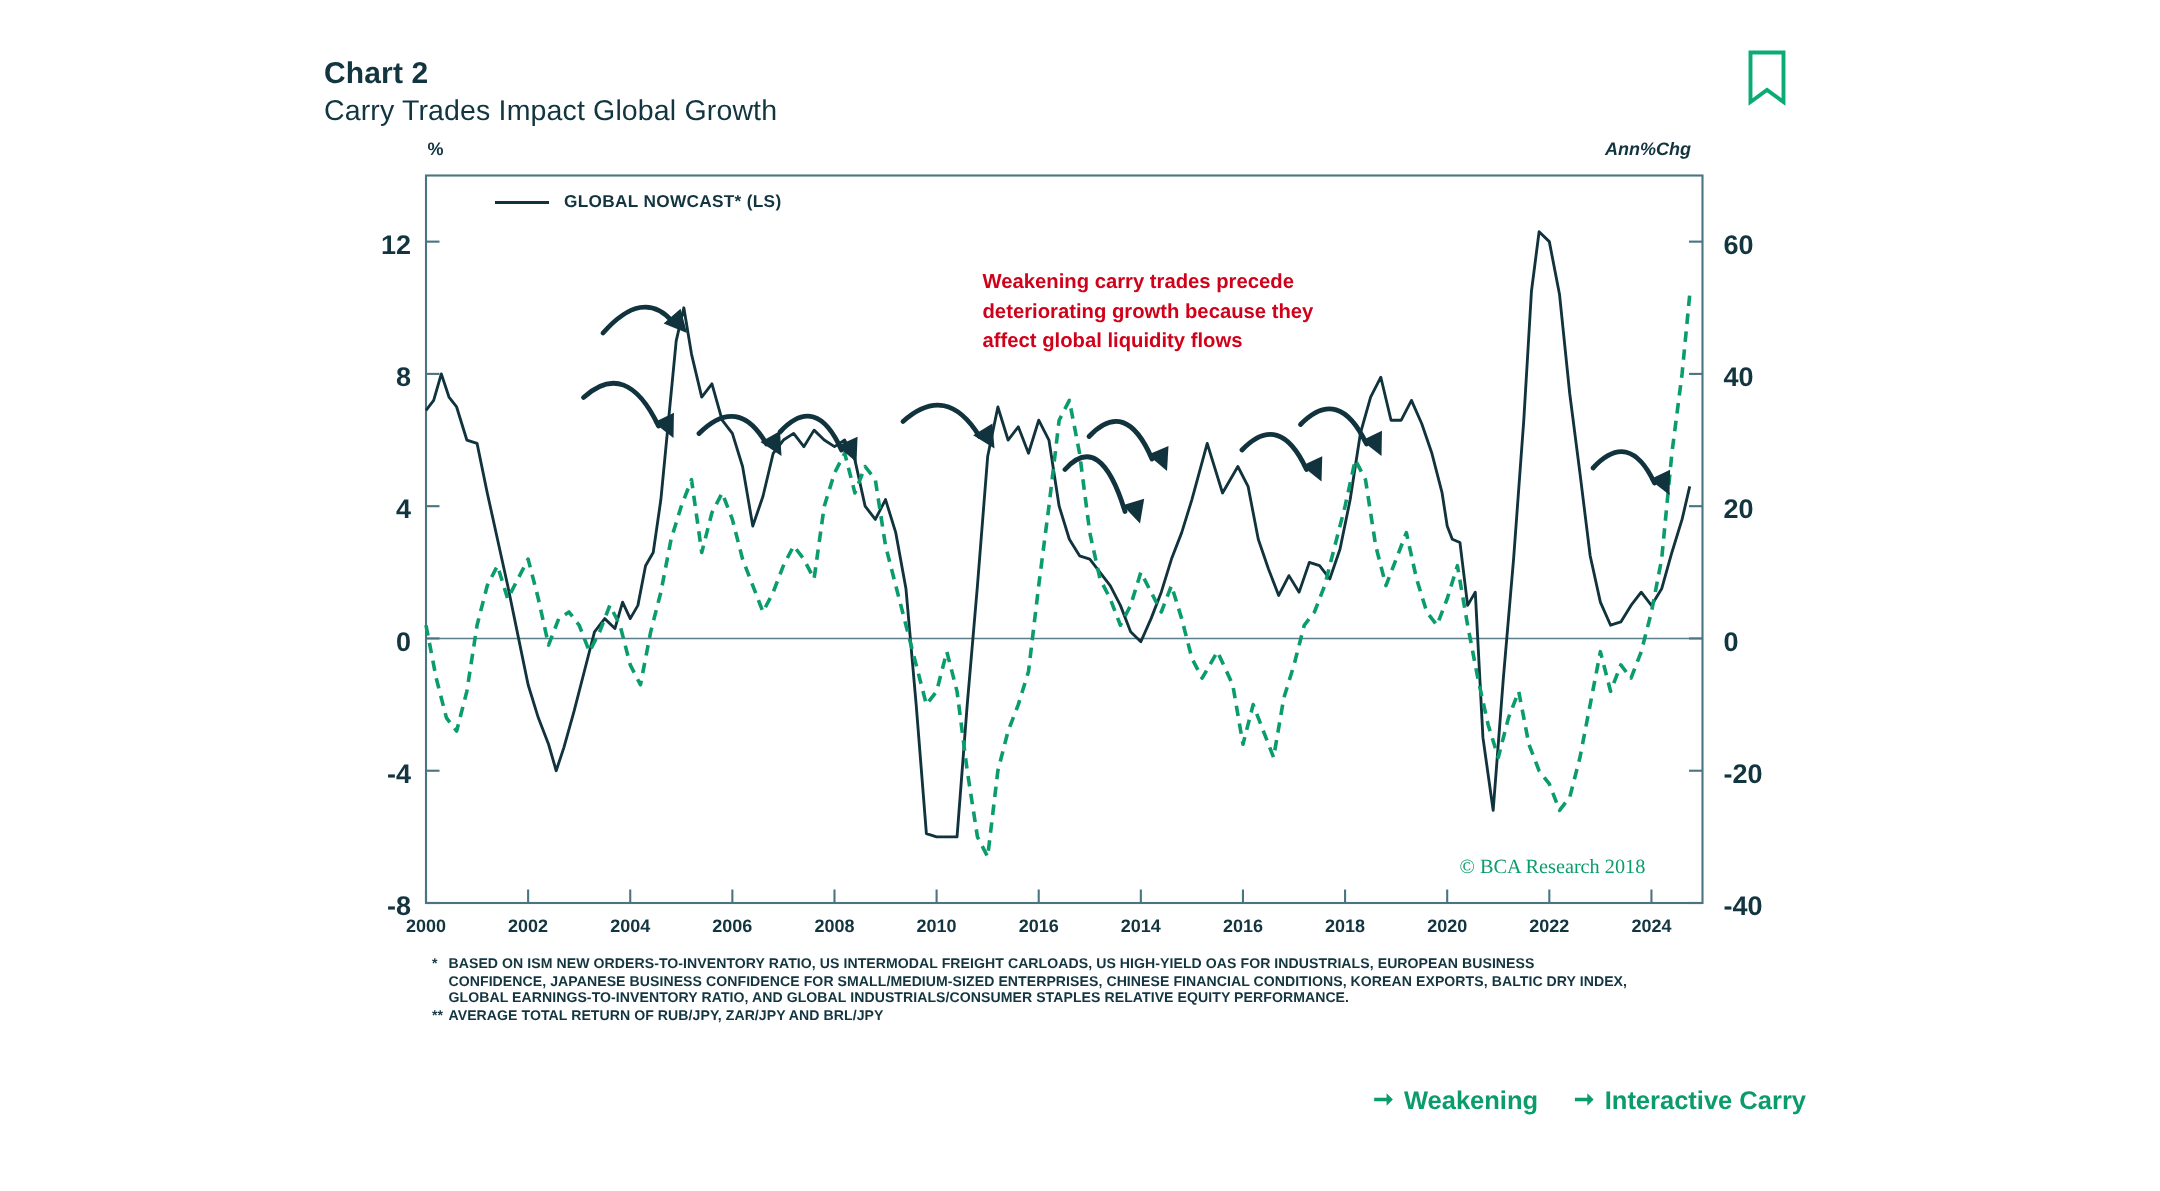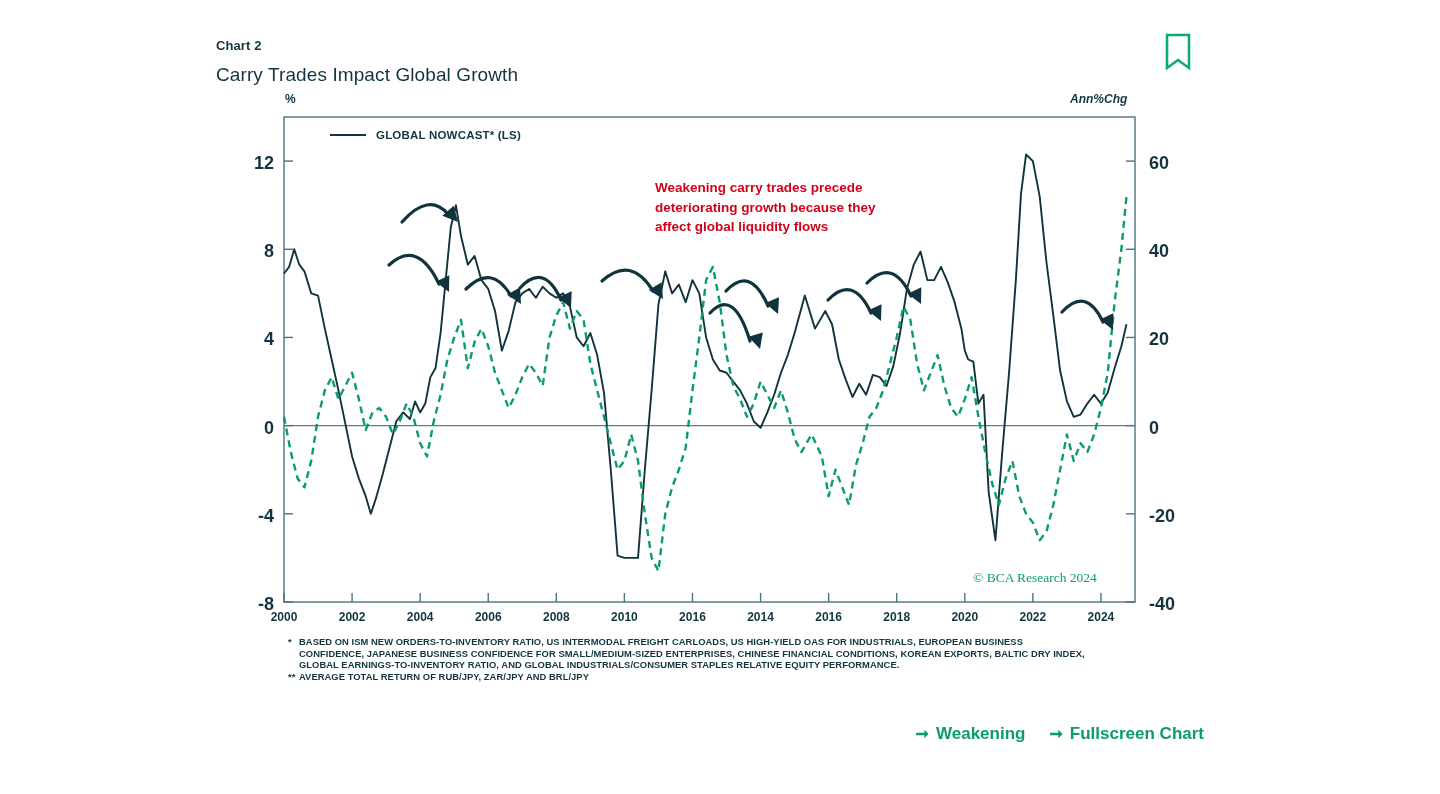--- a/index.html
+++ b/index.html
@@ -5,21 +5,21 @@
   html,body{margin:0;padding:0;}
   body{
     width:1440px;height:794px;background:#ffffff;
     font-family:"Liberation Sans",sans-serif;
     color:#123540;overflow:hidden;position:relative;
   }
   .page{position:absolute;inset:0;}
 
   .chart-label{
     position:absolute;left:216px;top:38px;
-    font-size:13px;font-weight:bold;letter-spacing:.1px;color:#123540;
+    font-size:20px;font-weight:bold;letter-spacing:.1px;color:#123540;
   }
   .chart-title{
     position:absolute;left:216px;top:64px;
     font-size:19px;font-weight:400;letter-spacing:.1px;color:#123540;
   }
   .bookmark{position:absolute;left:1165px;top:33px;width:26px;height:38px;}
 
   .axis-unit-left{
     position:absolute;left:285px;top:92px;font-size:12px;font-weight:bold;color:#123540;
   }
@@ -151,21 +151,21 @@
       <span class="legend-text">GLOBAL NOWCAST* (LS)</span>
     </div>
   </div>
 
   <div class="annotation">
     <div>Weakening carry trades precede</div>
     <div>deteriorating growth because they</div>
     <div>affect global liquidity flows</div>
   </div>
 
-  <div class="watermark">© BCA Research 2024</div>
+  <div class="watermark">© BCA Research 2018</div>
 
   <div id="ytick-host">
       <div class="ytick" style="left: 220px; top: 153.091px; width: 54px;">12</div>
       <div class="ytick" style="left: 220px; top: 241.273px; width: 54px;">8</div>
       <div class="ytick" style="left: 220px; top: 329.455px; width: 54px;">4</div>
       <div class="ytick" style="left: 220px; top: 417.636px; width: 54px;">0</div>
       <div class="ytick" style="left: 220px; top: 505.818px; width: 54px;">-4</div>
       <div class="ytick" style="left: 220px; top: 594px; width: 54px;">-8</div>
     </div>
   <div id="y2tick-host">
@@ -203,17 +203,17 @@
     </div>
   </div>
 
   <div class="links">
     <div class="link">
       <span class="arrow-glyph">➞</span>
       <span>Weakening</span>
     </div>
     <div class="link">
       <span class="arrow-glyph">➞</span>
-      <span>Fullscreen Chart</span>
+      <span>Interactive Carry</span>
     </div>
   </div>
 
 </div>
 
 </body></html>

